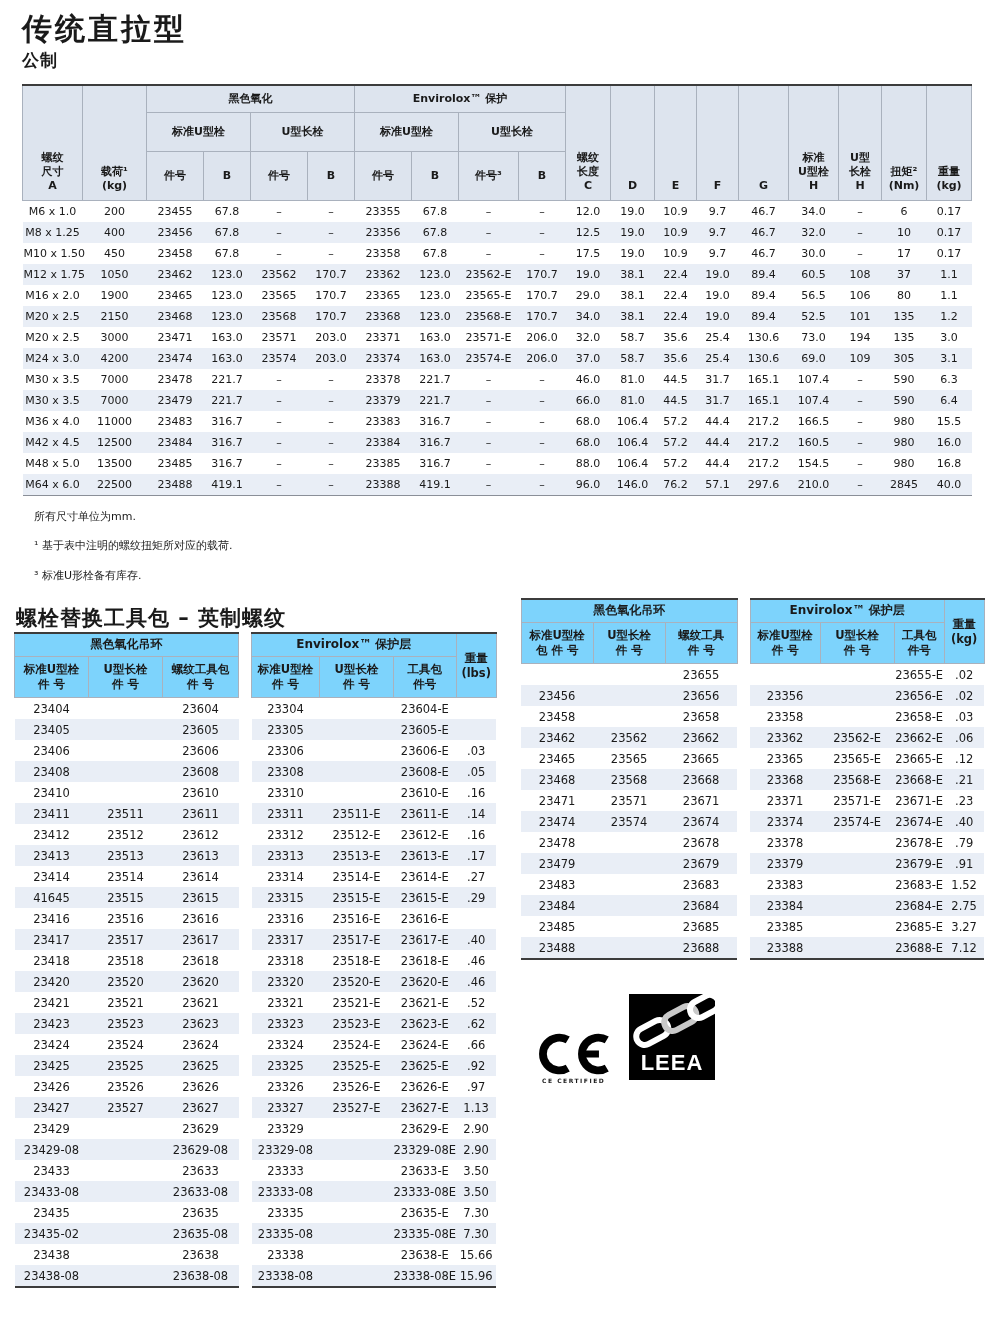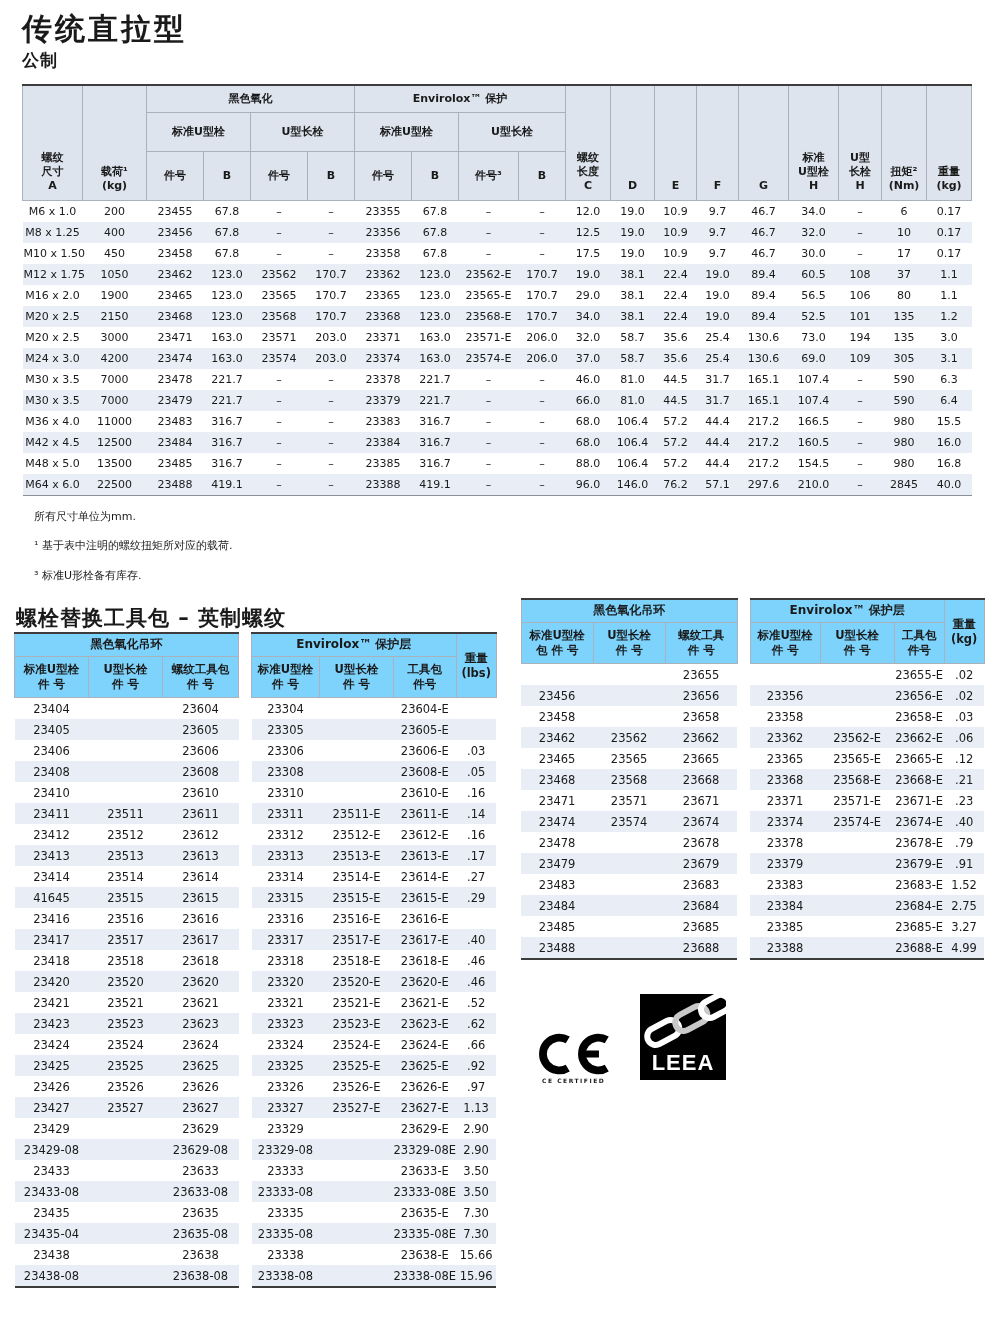--- a/index.html
+++ b/index.html
@@ -38,21 +38,21 @@
                 text-align:center;vertical-align:middle;border:1px solid #a9b1bd;line-height:1.3;padding:1px 0;}
   .kit-table thead tr:nth-child(1) th.grp{height:20px;font-size:12px;}
   .kit-table thead tr:nth-child(2) th{height:38px;}
   .kit-table thead{border-bottom:1.2px solid #666;}
   .kit-table td{font-size:11.5px;text-align:center;height:21px;white-space:nowrap;padding:0;}
   .kit-table tbody tr:nth-child(even){background:#e9eef6;}
 
   .kit-note{font-size:13px;margin:16px 0 0 4px;}
 
   
-  .logos{display:flex;align-items:flex-end;gap:27px;margin:34px 0 0 14px;text-align:center;}
+  .logos{display:flex;align-items:flex-end;gap:16px;margin:34px 0 0 14px;text-align:center;}
   .ce-logo{display:flex;flex-direction:column;align-items:center;}
   .ce-caption{font-size:6px;letter-spacing:1.5px;font-weight:bold;margin-top:1px;}
 </style>
 </head>
 <body>
 
 <div class="page">
 
   <div class="title">传统直拉型</div>
   <div class="subtitle">公制</div>
@@ -571,21 +571,21 @@
                 <td>23433-08</td>
                 <td></td>
                 <td>23633-08</td>
               </tr>
               <tr>
                 <td>23435</td>
                 <td></td>
                 <td>23635</td>
               </tr>
               <tr>
-                <td>23435-04</td>
+                <td>23435-02</td>
                 <td></td>
                 <td>23635-08</td>
               </tr>
               <tr>
                 <td>23438</td>
                 <td></td>
                 <td>23638</td>
               </tr>
               <tr>
                 <td>23438-08</td>
@@ -982,21 +982,21 @@
               <tr>
                 <td>23385</td>
                 <td></td>
                 <td>23685-E</td>
                 <td>3.27</td>
               </tr>
               <tr>
                 <td>23388</td>
                 <td></td>
                 <td>23688-E</td>
-                <td>4.99</td>
+                <td>7.12</td>
               </tr>
             </tbody>
         </table>
       </div>
 
 
       <div class="logos">
         <div class="ce-logo">
           <svg width="78" height="44" viewBox="0 0 100 56">
             <path d="M42 10 A21 21 0 1 0 42 46" fill="none" stroke="#000" stroke-width="10"></path>

